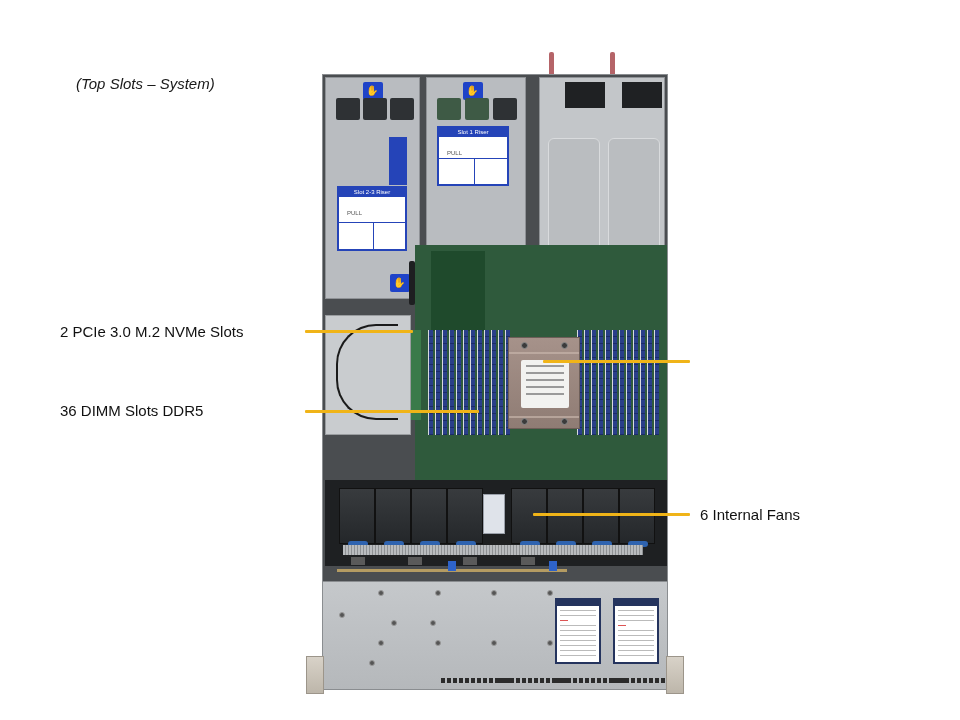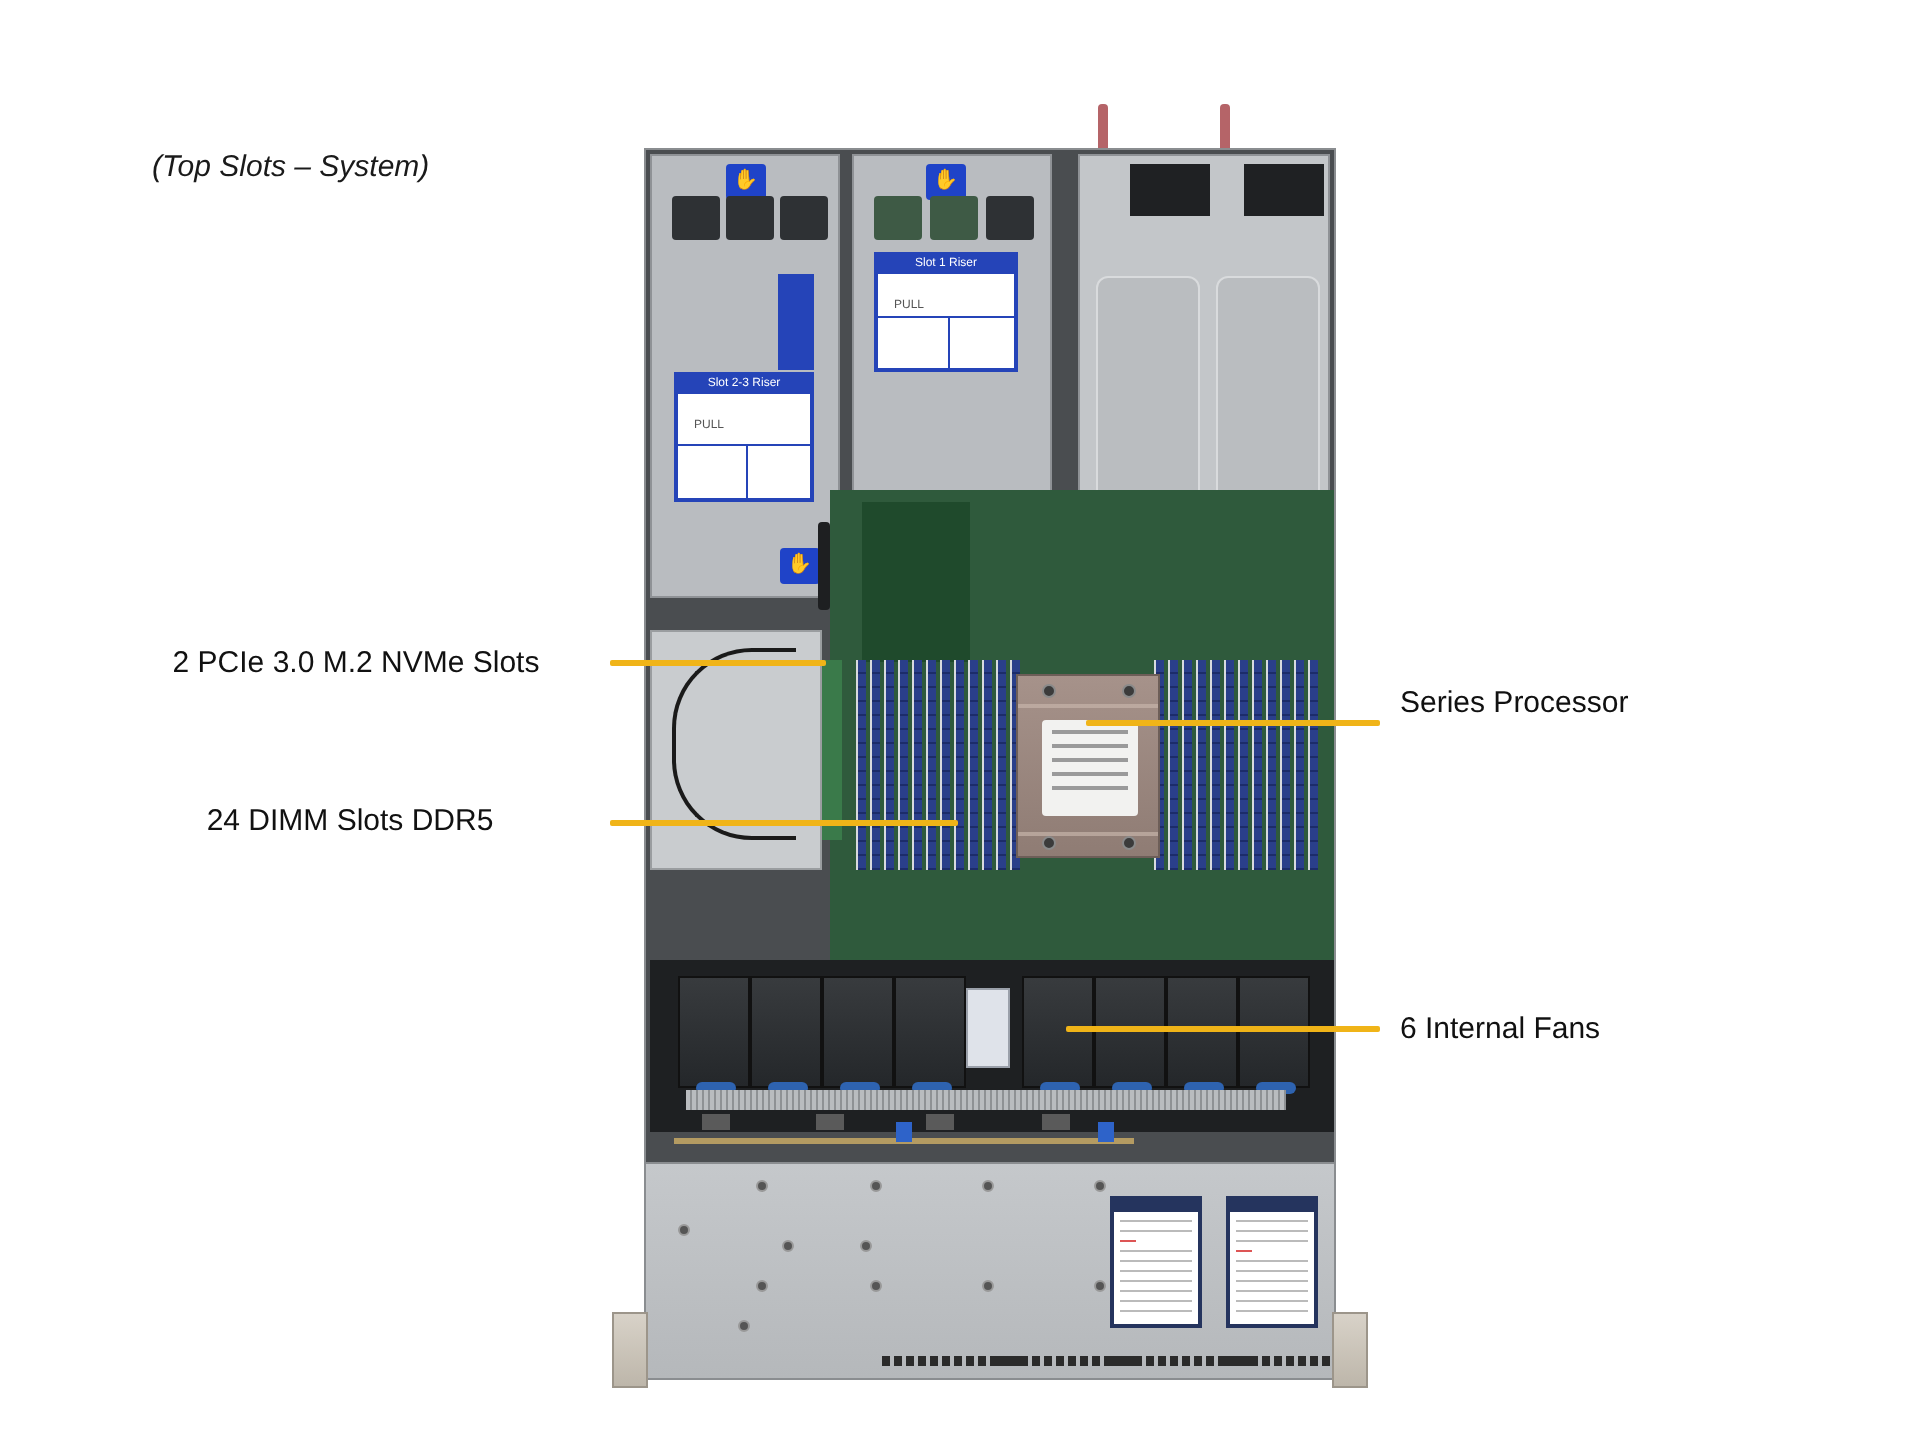--- a/index.html
+++ b/index.html
@@ -7,21 +7,21 @@
     body { position: relative; font-family: "Liberation Sans", sans-serif; color: #111; }
 
     .view-title {
       position: absolute; left: 76px; top: 75px;
       font-size: 15px; font-style: italic; color: #1a1a1a;
     }
 
     .callout-label {
       position: absolute; font-size: 15px; color: #111; line-height: 19px; white-space: nowrap;
     }
-    .callout-label.right-align { text-align: center; }
+    .callout-label.right-align { text-align: left; }
     .leader {
       position: absolute; height: 3px; background: #f0b418; border-radius: 1px; z-index: 20;
     }
 
     
     .chassis {
       position: absolute; left: 322px; top: 74px; width: 346px; height: 616px;
       background: #4a4d50; border: 1px solid #8a8d90;
     }
     .psu-handle {
@@ -346,22 +346,21 @@
     </div>
   </div>
 
   <div class="rack-ear" style="left:306px;"></div>
   <div class="rack-ear" style="left:666px;"></div>
 </div>
 
 <div class="callout-label right-align" style="left:60px;top:322px;width:236px;">2 PCIe 3.0 M.2 NVMe Slots</div>
 <div class="leader" style="left:305px;top:330px;width:108px;"></div>
 
-<div class="callout-label right-align" style="left:60px;top:401px;width:230px;">24 DIMM Slots DDR5</div>
+<div class="callout-label right-align" style="left:60px;top:401px;width:230px;">36 DIMM Slots DDR5</div>
 <div class="leader" style="left:305px;top:410px;width:174px;"></div>
 
 <div class="callout-label" style="left:700px;top:342px;">
-  <div>Series Processor</div>
 </div>
 <div class="leader" style="left:543px;top:360px;width:147px;"></div>
 
 <div class="callout-label" style="left:700px;top:505px;">6 Internal Fans</div>
 <div class="leader" style="left:533px;top:513px;width:157px;"></div>
 
 </body></html>

